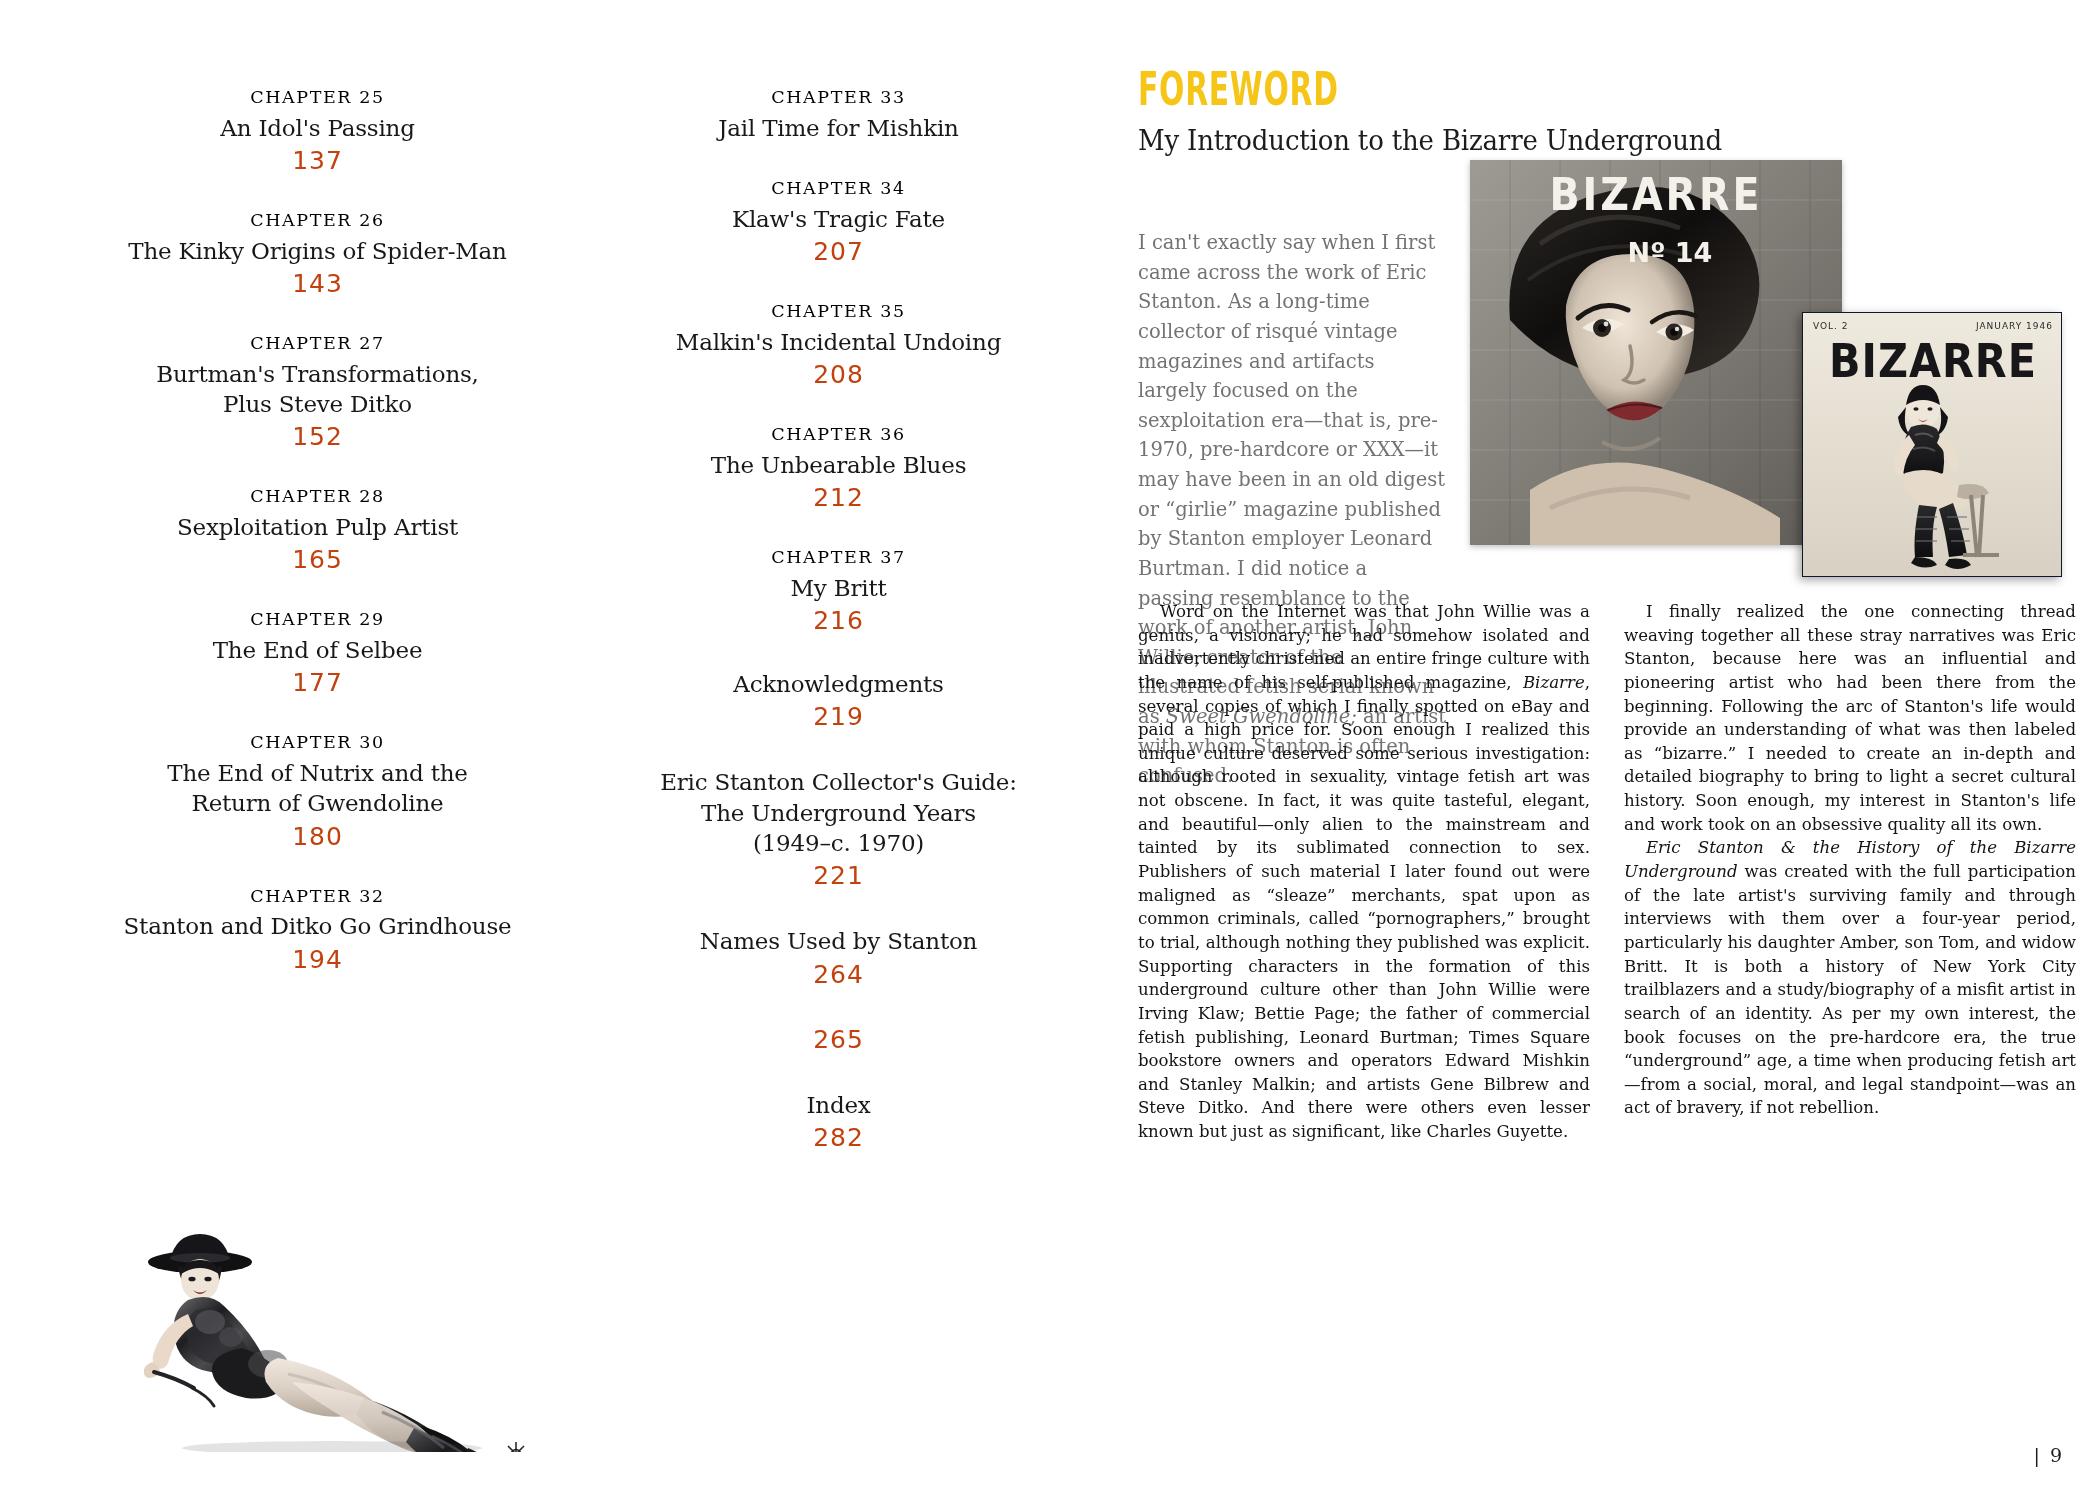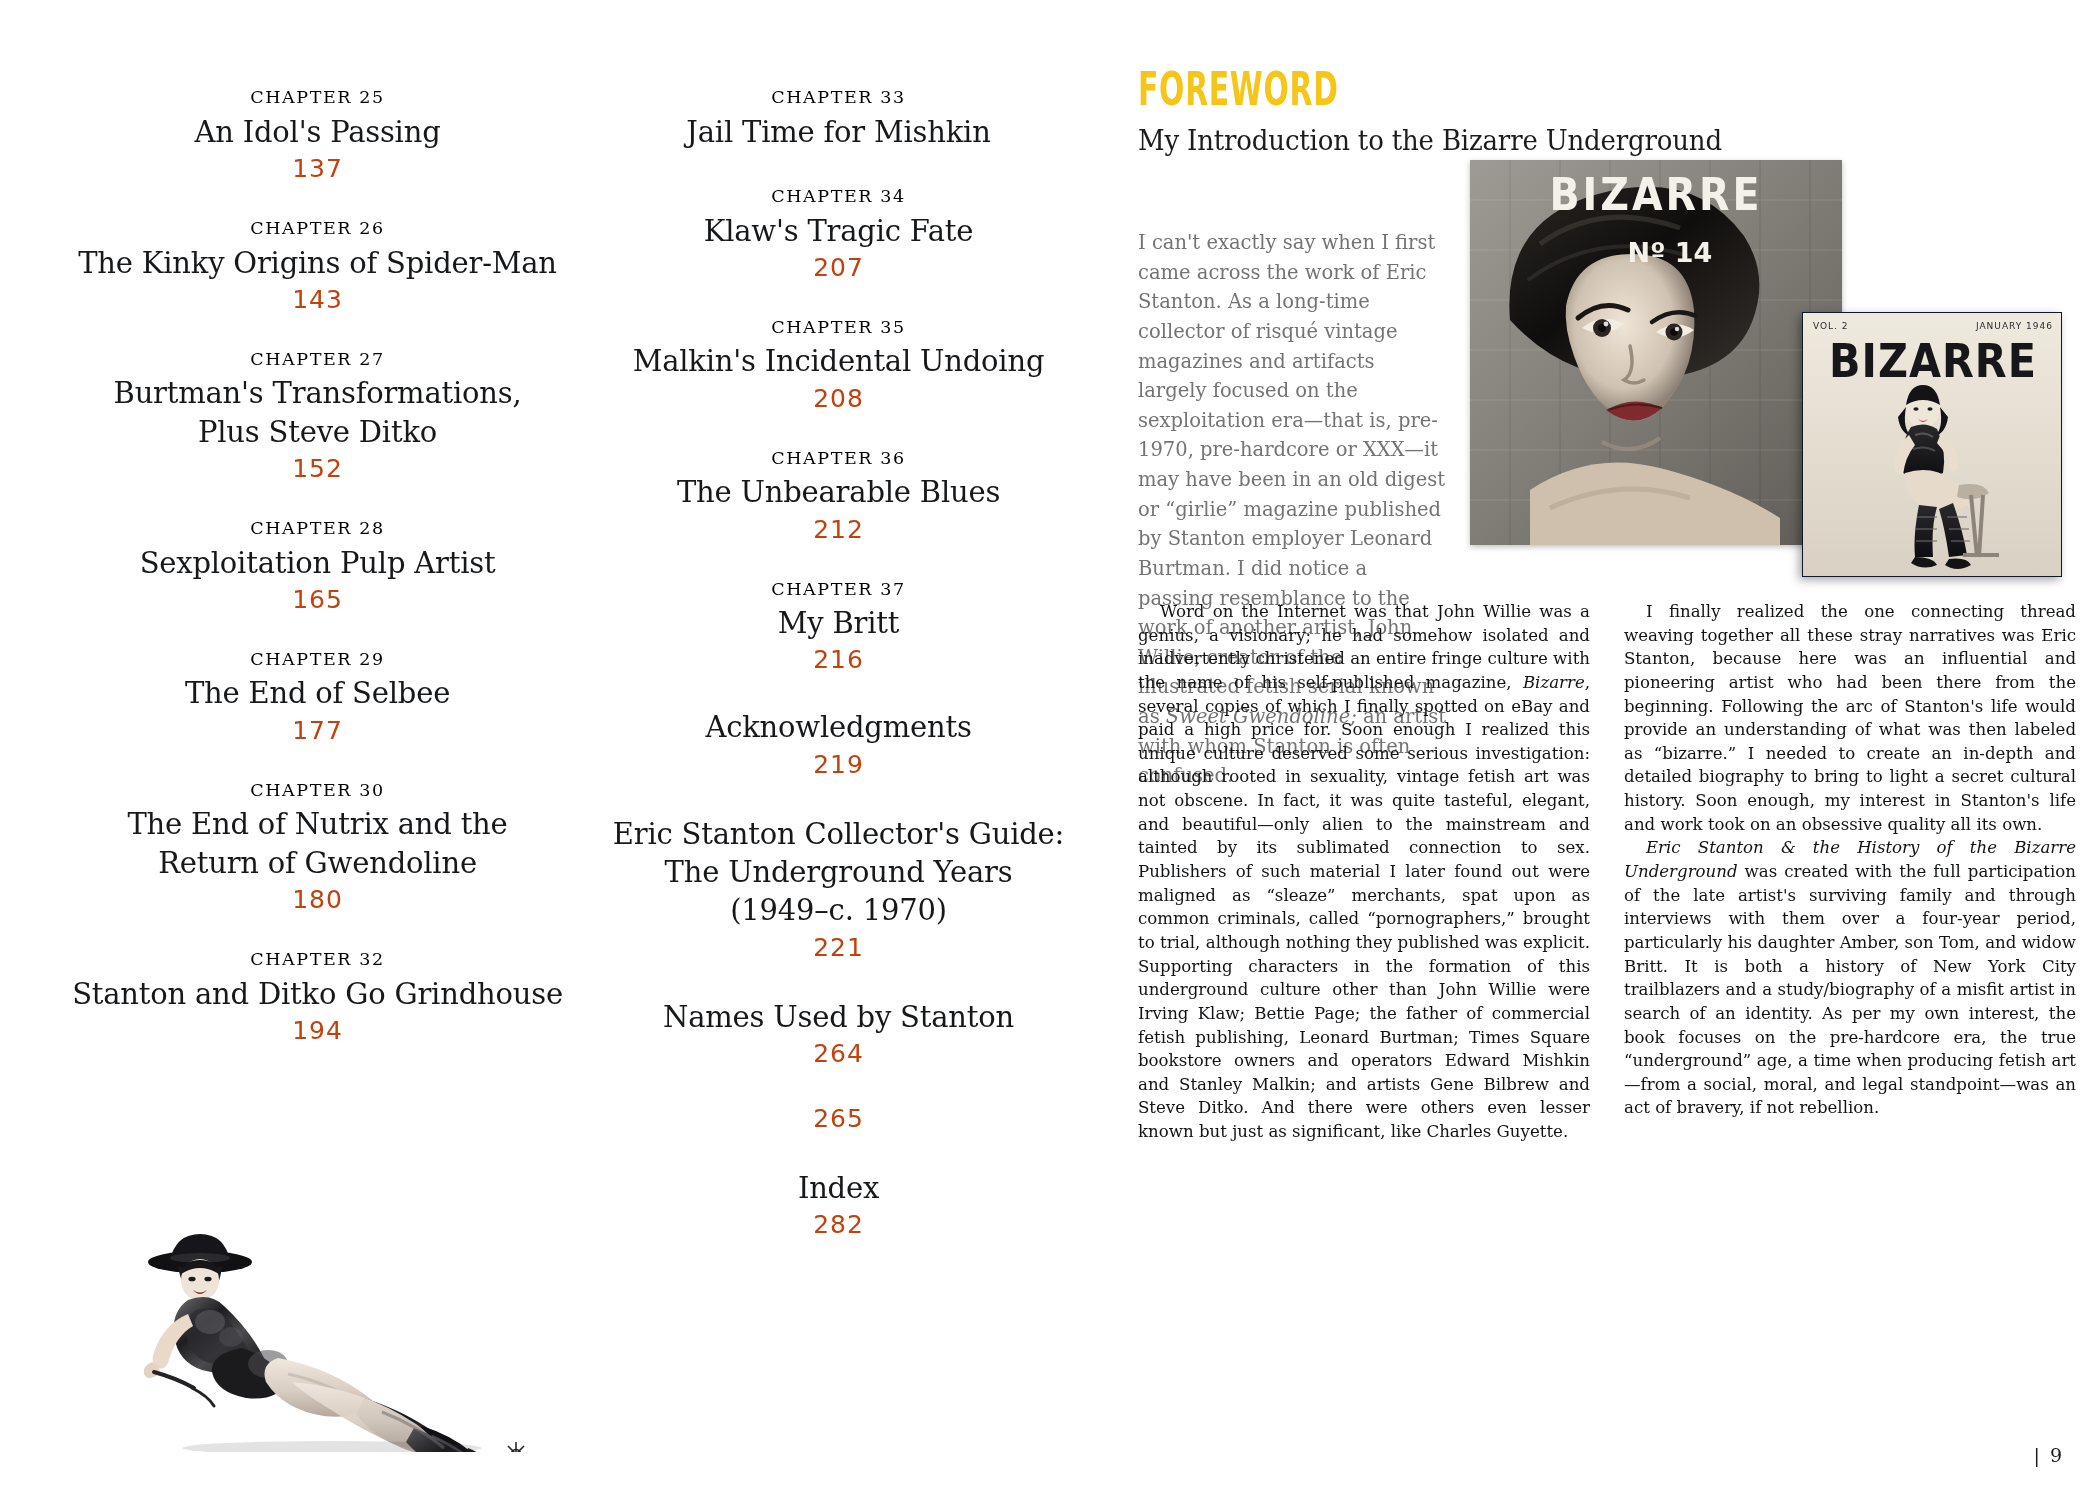--- a/index.html
+++ b/index.html
@@ -22,21 +22,21 @@
   .toc-entry .ch-label {
     font-family:"DejaVu Serif", serif;
     font-size:17.5px;
     letter-spacing:1.6px;
     color:#000000;
     line-height:1.35;
     font-weight:400;
   }
   .toc-entry .ch-title {
     font-family:"DejaVu Serif", serif;
-    font-size:29px;
+    font-size:23px;
     color:#17181a;
     line-height:1.32;
     margin-top:3px;
     font-weight:400;
     letter-spacing:-0.2px;
   }
   .toc-entry .ch-page {
     font-family:"DejaVu Sans", sans-serif;
     font-size:25px;
     color:#c2410c;

